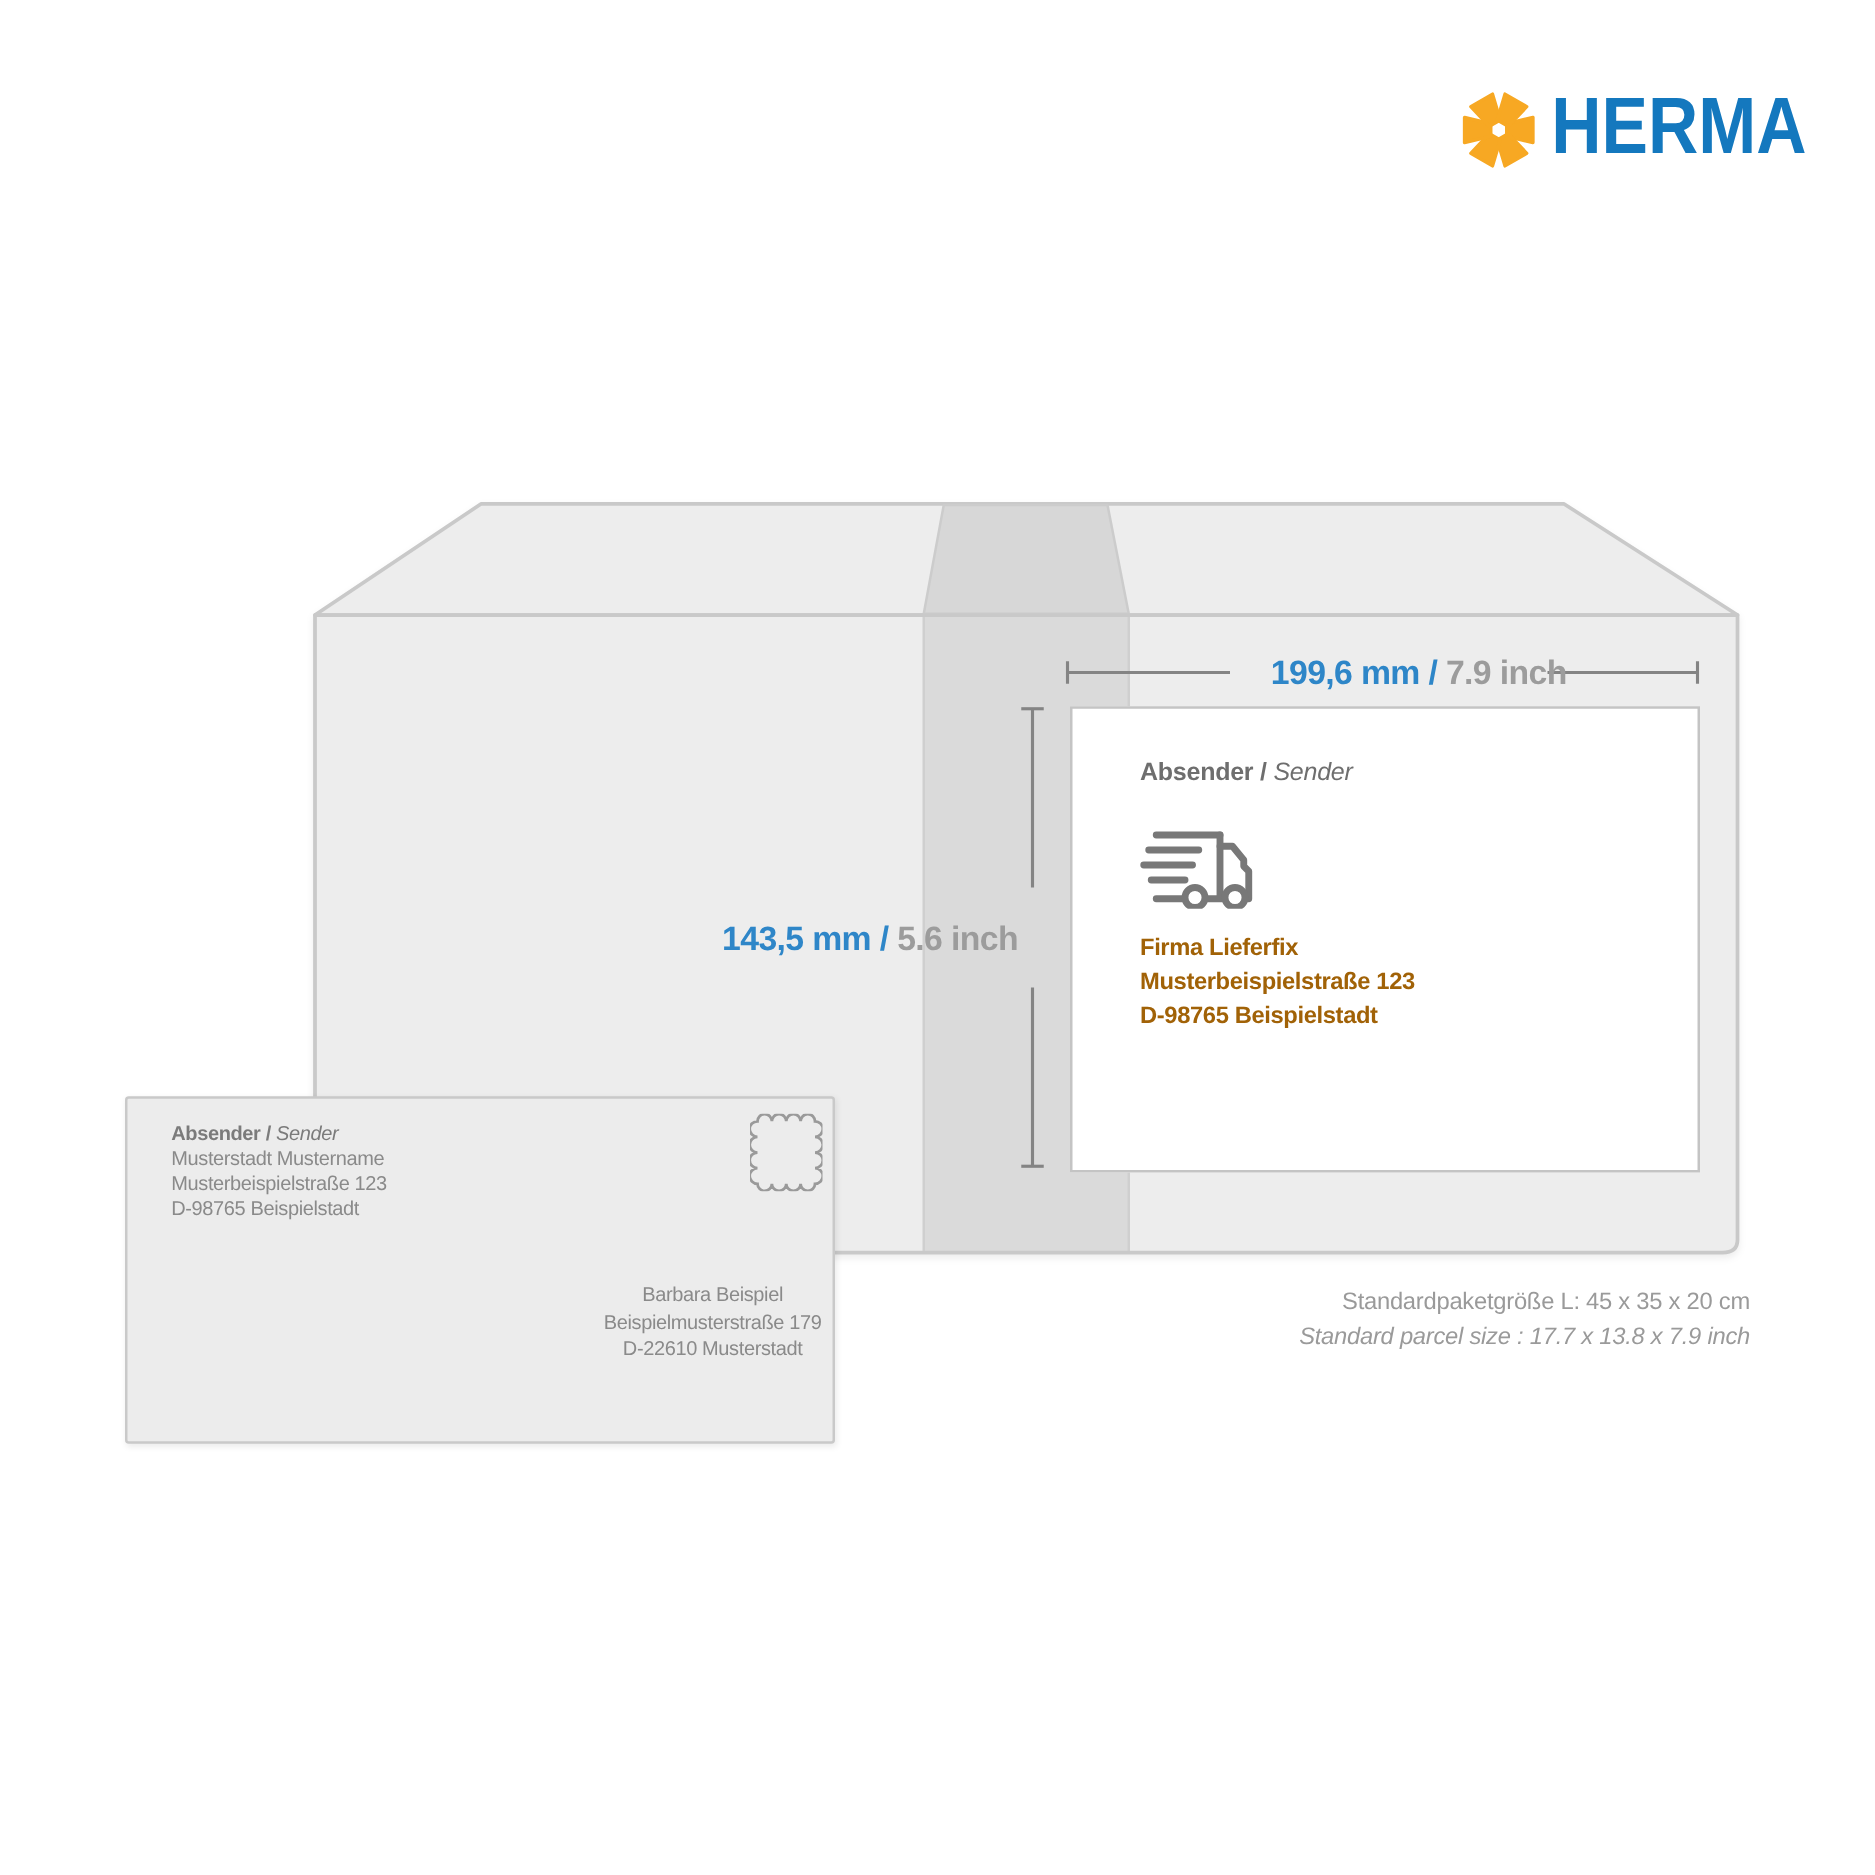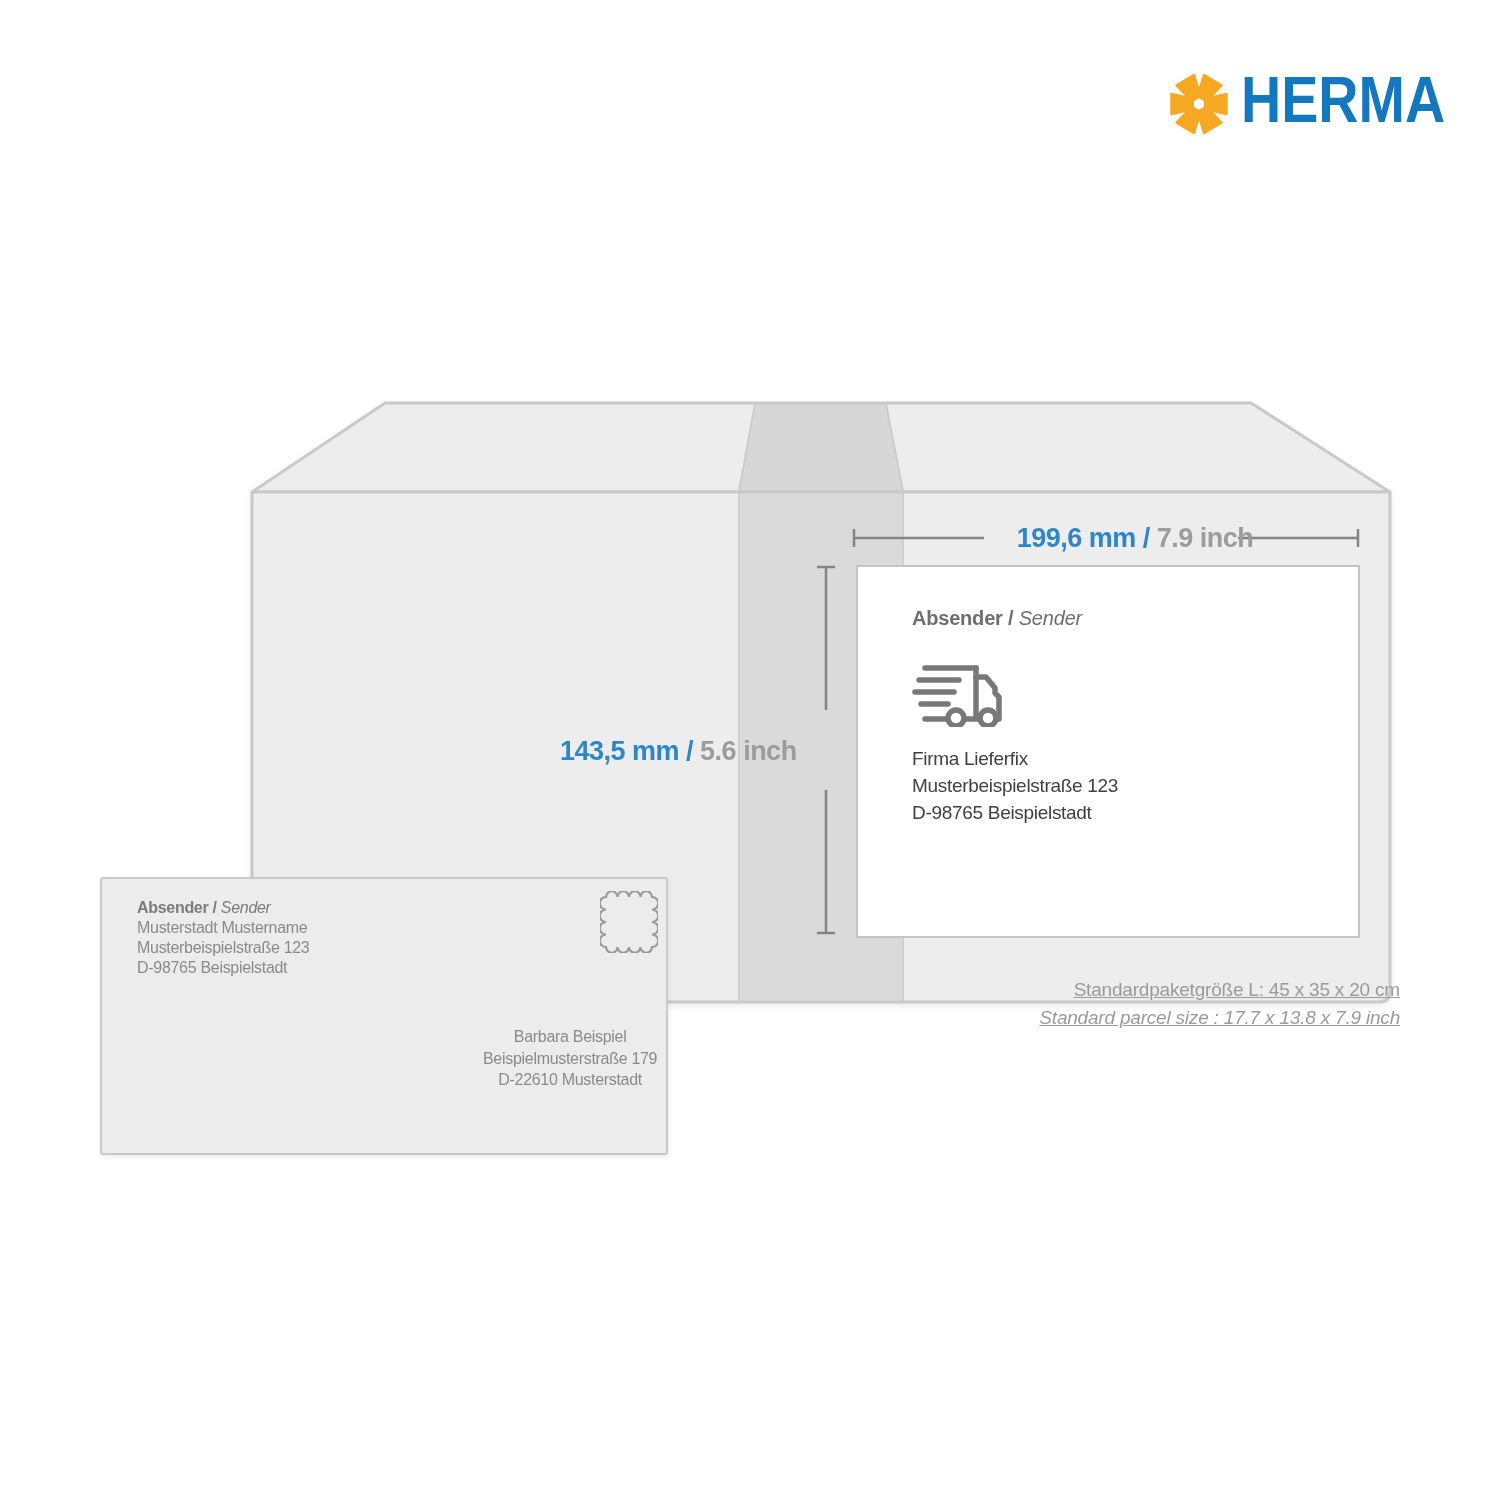--- a/index.html
+++ b/index.html
@@ -17,21 +17,21 @@
   .dim-text{font-size:27px;font-weight:bold;letter-spacing:-0.5px;white-space:nowrap;}
   .dim-mm{color:#2e86c8;}
   .dim-inch{color:#9c9c9c;}
   
   .label-card{
     background:#ffffff;border:2px solid #c4c4c4;box-sizing:border-box;z-index:3;
   }
   .label-header{font-size:20px;color:#6e6e6e;letter-spacing:-0.2px;white-space:nowrap;}
   .label-header .b{font-weight:bold;}
   .label-header .i{font-style:italic;}
-  .label-address{font-size:19px;line-height:27px;color:#404040;letter-spacing:-0.3px;white-space:nowrap;}
+  .label-address{font-size:19px;line-height:27px;color:#a16207;letter-spacing:-0.3px;white-space:nowrap;font-weight:bold;}
   
   .envelope{
     background:#ececec;border:2px solid #c9c9c9;border-radius:3px;box-sizing:border-box;z-index:4;
     box-shadow:1px 2px 5px rgba(0,0,0,0.08);
   }
   .env-text{font-size:16px;line-height:20px;color:#8a8a8a;letter-spacing:-0.3px;white-space:nowrap;}
   .env-header .b{font-weight:bold;color:#7b7b7b;}
   .env-header .i{font-style:italic;color:#7b7b7b;}
   
   .parcel-info{
@@ -82,21 +82,21 @@
       <polygon points="7,-5.5 30,-11 30,11 7,5.5" transform="rotate(180)"></polygon>
       <polygon points="7,-5.5 30,-11 30,11 7,5.5" transform="rotate(240)"></polygon>
       <polygon points="7,-5.5 30,-11 30,11 7,5.5" transform="rotate(300)"></polygon>
     </g>
   </svg>
   <div class="abs logo-text" style="left:1241px;top:72px;">HERMA</div>
 
   <div class="abs dim-text" style="left:1009px;top:523px;width:252px;text-align:center;">
     <span class="dim-mm">199,6 mm /</span><span class="dim-inch"> 7.9 inch</span>
   </div>
-  <div class="abs dim-text" style="left:560px;top:736px;width:272px;text-align:left;">
+  <div class="abs dim-text" style="left:560px;top:736px;width:272px;text-align:center;">
     <span class="dim-mm">143,5 mm /</span><span class="dim-inch"> 5.6 inch</span>
   </div>
 
   <div class="abs label-card" style="left:856px;top:565px;width:504px;height:373px;">
     <div class="abs label-header" style="left:54px;top:40px;">
       <span class="b">Absender /</span><span class="i"> Sender</span>
     </div>
     <svg class="abs" style="left:46px;top:90px;" width="112" height="70" viewBox="0 0 112 70">
       <g fill="none" stroke="#787878" stroke-width="5.5" stroke-linecap="round" stroke-linejoin="round">
         <path d="M21,11 H72"></path>
@@ -138,18 +138,18 @@
                a6.25,6.25 0 0 1 0,-12.5 a6.25,6.25 0 0 1 0,-12.5 a6.25,6.25 0 0 1 0,-12.5 a6.25,6.25 0 0 1 0,-12.5 Z"></path>
     </svg>
 
     <div class="abs env-text" style="left:381px;top:147px;line-height:21.5px;text-align:center;">
       <div>Barbara Beispiel</div>
       <div>Beispielmusterstraße 179</div>
       <div>D-22610 Musterstadt</div>
     </div>
   </div>
 
-  <div class="abs parcel-info" style="left:900px;top:976px;width:500px;text-decoration:underline;">
+  <div class="abs parcel-info" style="left:900px;top:1028px;width:500px;">
     <div>Standardpaketgröße L: 45 x 35 x 20 cm</div>
     <div class="it">Standard parcel size : 17.7 x 13.8 x 7.9 inch</div>
   </div>
 
 </div>
 
 </body></html>

